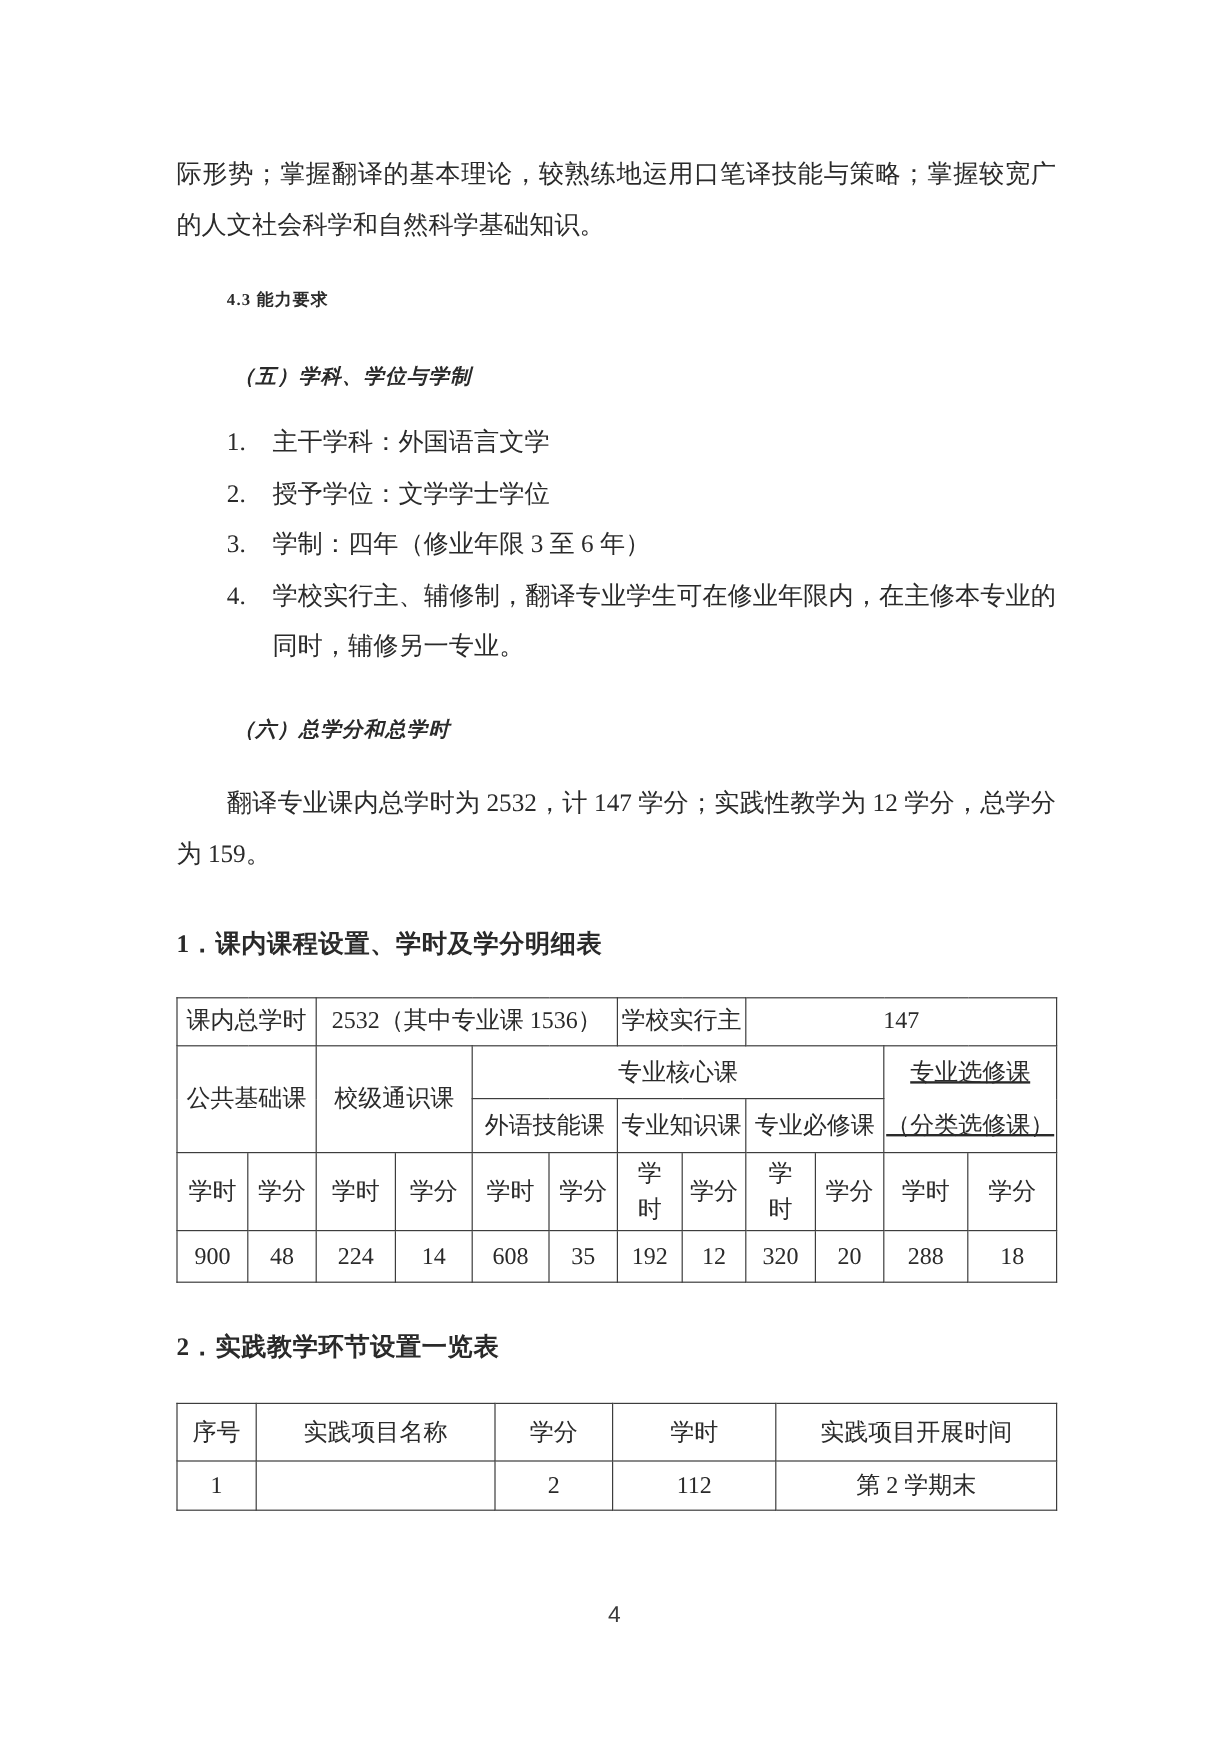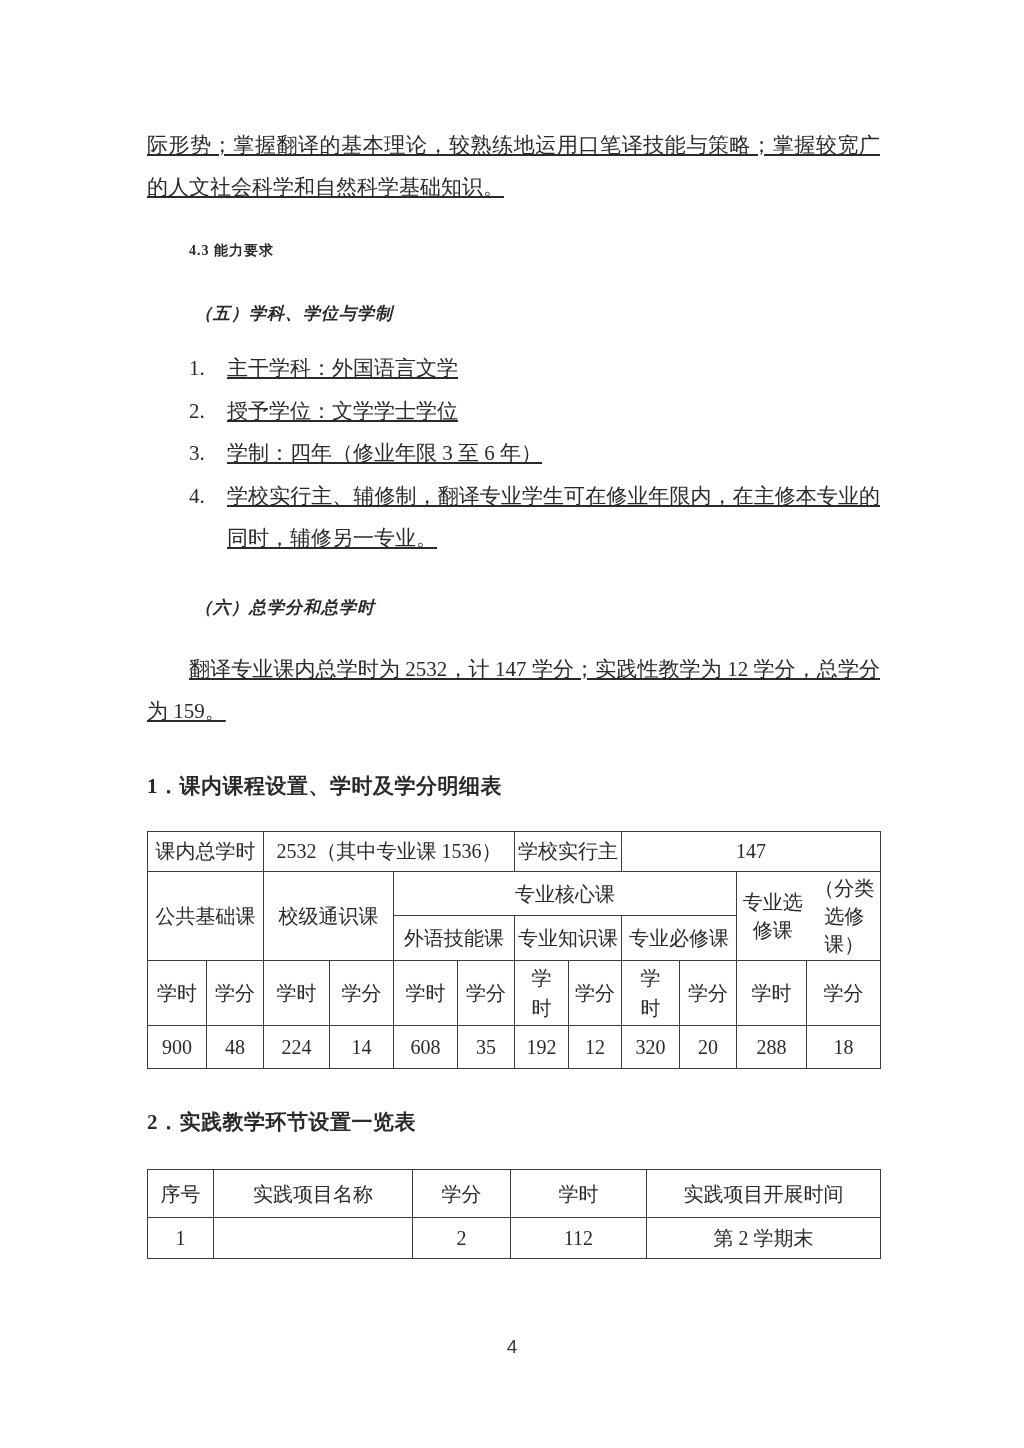--- a/index.html
+++ b/index.html
@@ -13,42 +13,42 @@
     font-family: "Liberation Serif", "DejaVu Serif", serif;
     overflow: hidden;
   }
   .content {
     width: 733px;
     margin-left: 147px;
     padding-top: 124px;
     font-size: 21px;
     line-height: 2.02;
   }
-  .para { text-align: justify; text-decoration: underline; }
+  .para { text-align: justify; }
   .para.indent { text-indent: 2em; }
   .h-sub {
     font-size: 14px;
     font-weight: 700;
     padding-left: 42px;
     margin-top: 28px;
     letter-spacing: 1px;
   }
   .h-main {
     font-size: 17px;
     font-weight: 700;
     padding-left: 48px;
     margin-top: 32px;
     letter-spacing: 1px;
     font-style: italic;
   }
   .p-after-h { margin-top: 22px; }
   .num-list { list-style: none; margin-top: 16px; padding-left: 42px; }
   .num-list li { display: flex; align-items: flex-start; }
   .num-list .num { width: 38px; flex: 0 0 38px; }
-  .num-list .txt { flex: 1; text-align: justify; text-decoration: underline; }
+  .num-list .txt { flex: 1; text-align: justify; }
   .h-table {
     font-size: 21px;
     font-weight: 700;
     margin-top: 32px;
     letter-spacing: 0.5px;
   }
   table {
     border-collapse: collapse;
     table-layout: fixed;
     margin-top: 24px;
@@ -63,21 +63,21 @@
     overflow: hidden;
   }
   .t1 { width: 733px; }
   .t1 .r1 td { height: 40px; }
   .t1 .r-group td { height: 44px; }
   .t1 .r-sub td { height: 44px; }
   .t1 .r-units td { height: 58px; }
   .t1 .r-vals td { height: 43px; }
   .t1 td.elective { padding: 0; }
   .t1 td.elective .wrap {
-    display: flex; flex-direction: row; height: 88px;
+    display: flex; flex-direction: column; height: 88px; text-decoration: underline;
   }
   .t1 td.elective .wrap div {
     flex: 1; display: flex; align-items: center; justify-content: center;
   }
   .t1 .r-units .stack span { display: inline-block; width: 1.1em; line-height: 1.5; }
   .t2 { width: 733px; margin-top: 26px; }
   .t2 .r-head td { height: 48px; }
   .t2 tr td { height: 41px; }
   .page-num {
     position: absolute;

